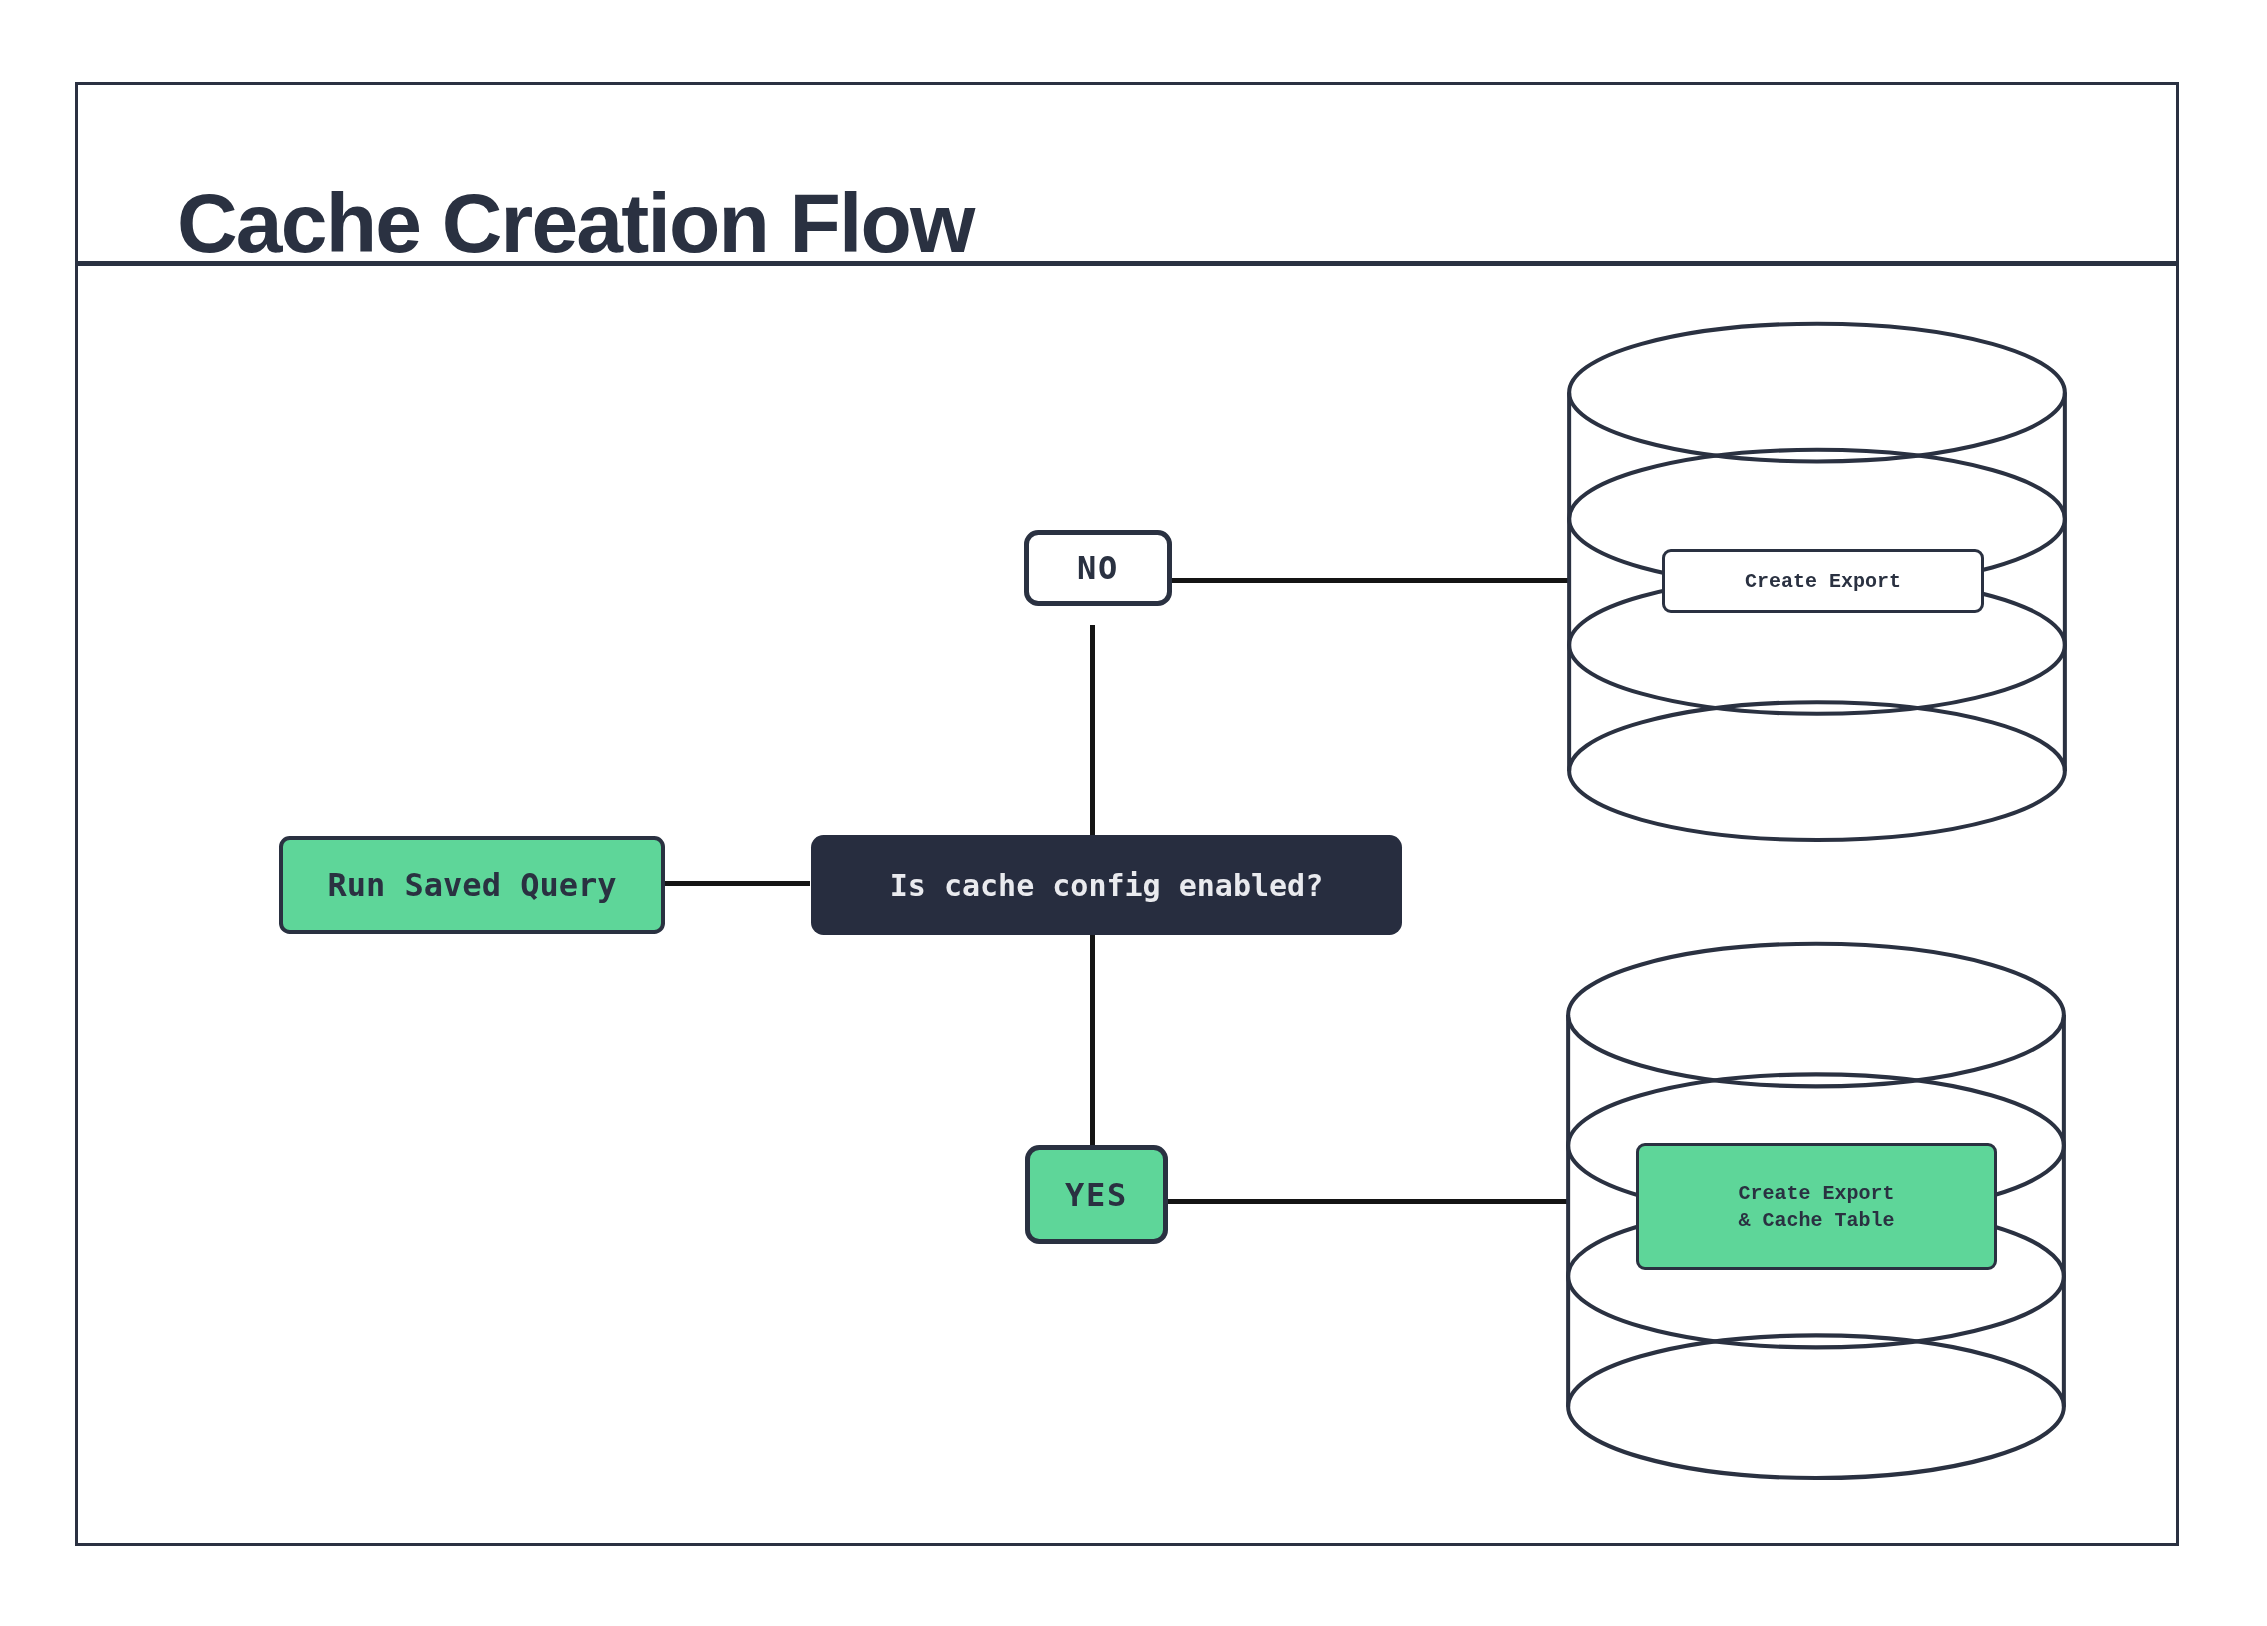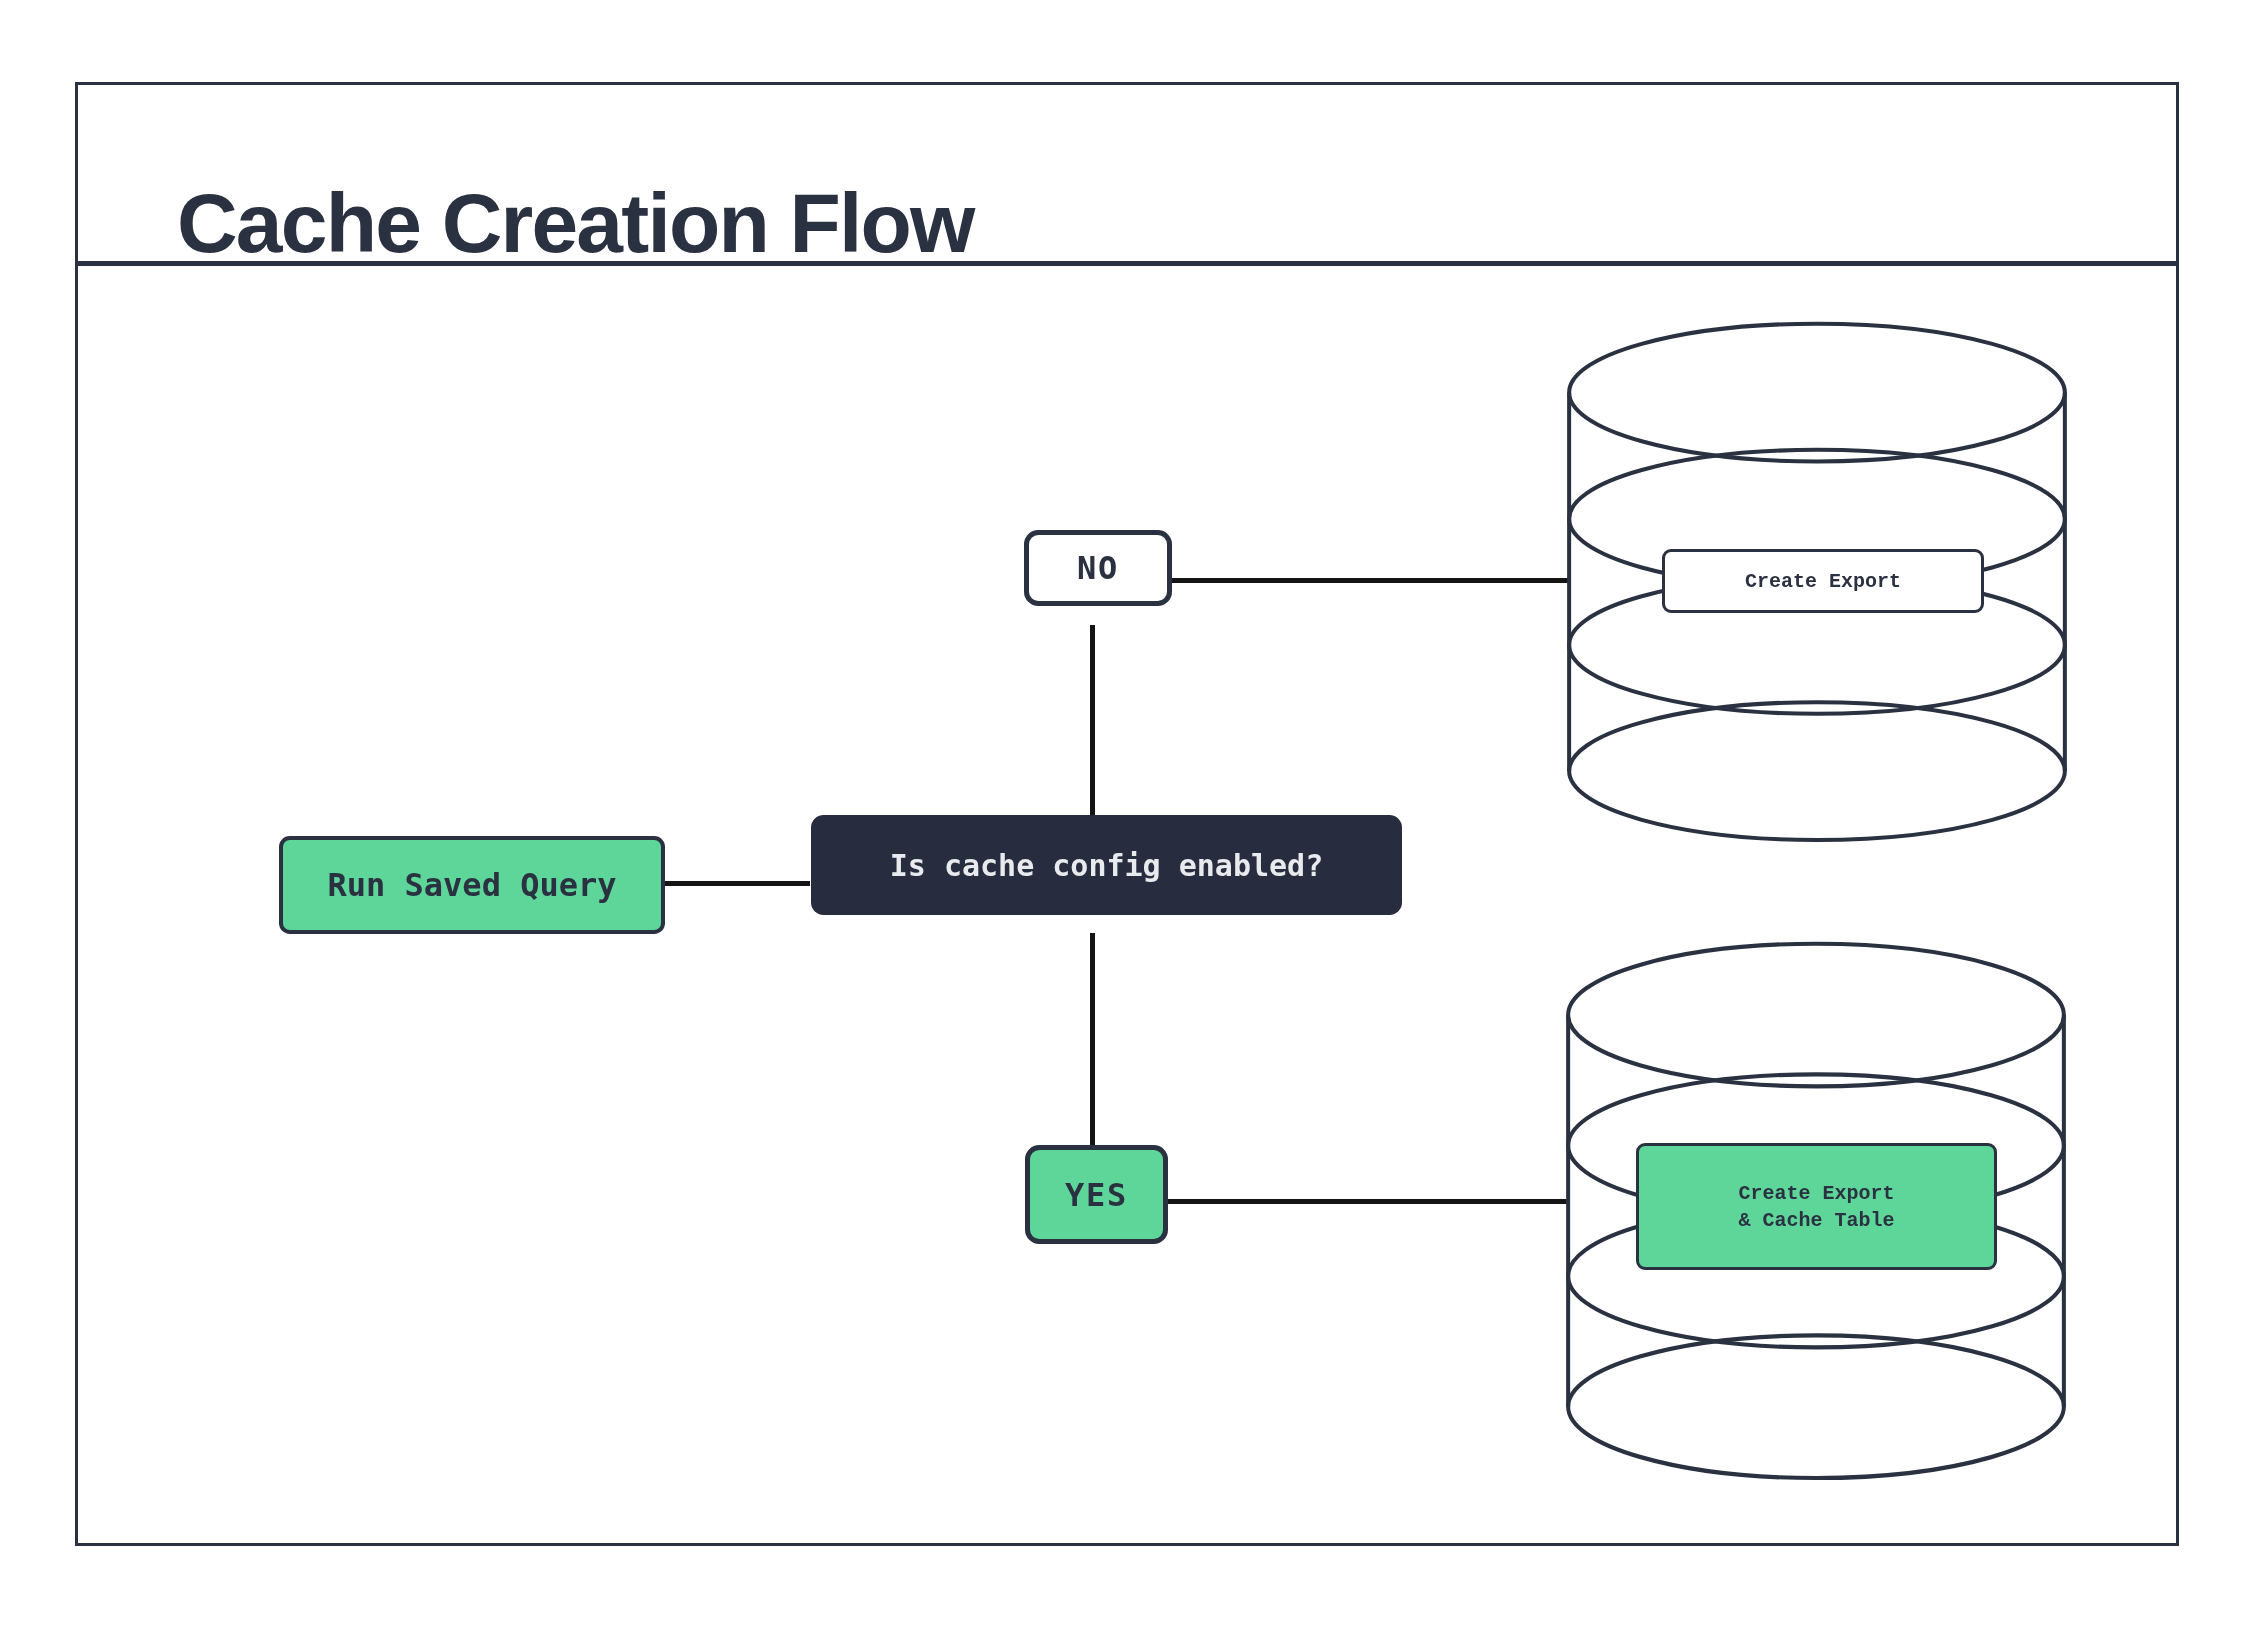--- a/index.html
+++ b/index.html
@@ -57,21 +57,21 @@
     white-space: nowrap;
   }
   .node-start {
     left: 279px; top: 836px; width: 386px; height: 98px;
     background: var(--accent-green);
     border: 4.5px solid var(--dark-navy);
     border-radius: 10.7px;
     font-size: 32px;
   }
   .node-decision {
-    left: 811px; top: 815px; width: 591px; height: 100px;
+    left: 811px; top: 835px; width: 591px; height: 100px;
     background: var(--decision-bg);
     color: var(--light-text);
     border-radius: 12.5px;
     font-size: 30px;
   }
   .node-no {
     left: 1024px; top: 530px; width: 148px; height: 76px;
     background: #ffffff;
     border: 5.4px solid var(--dark-navy);
     border-radius: 14.3px;

